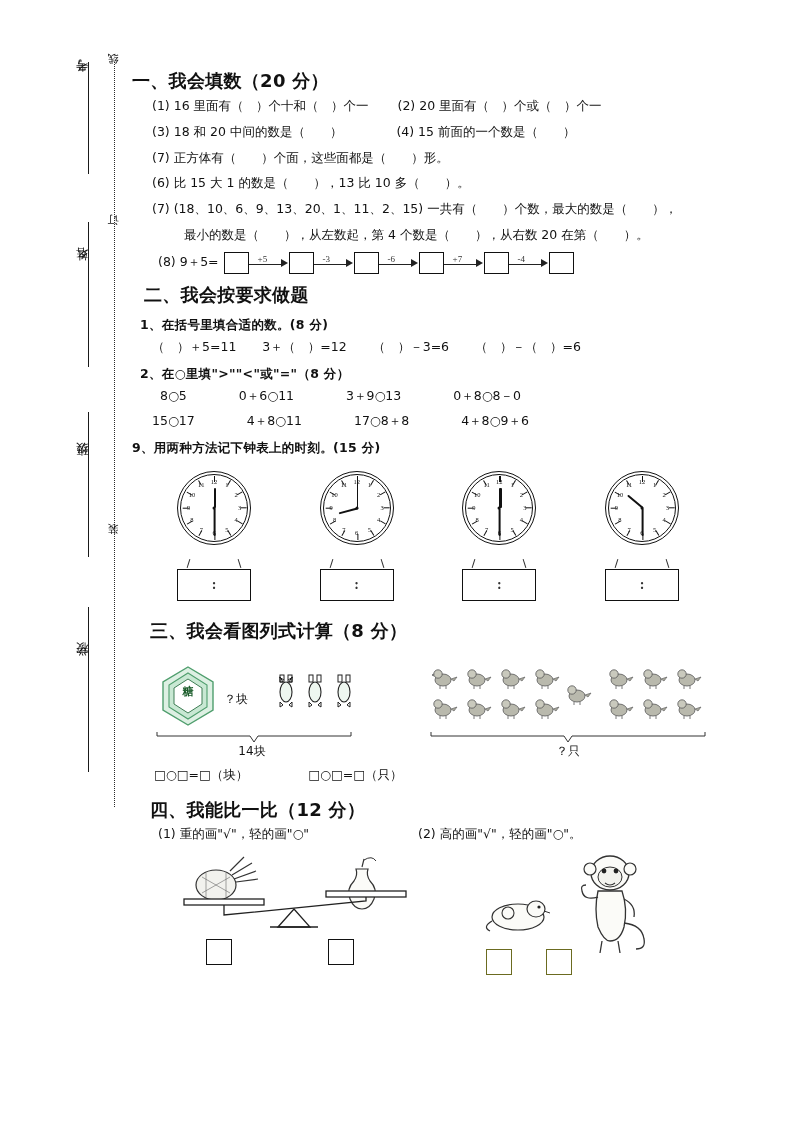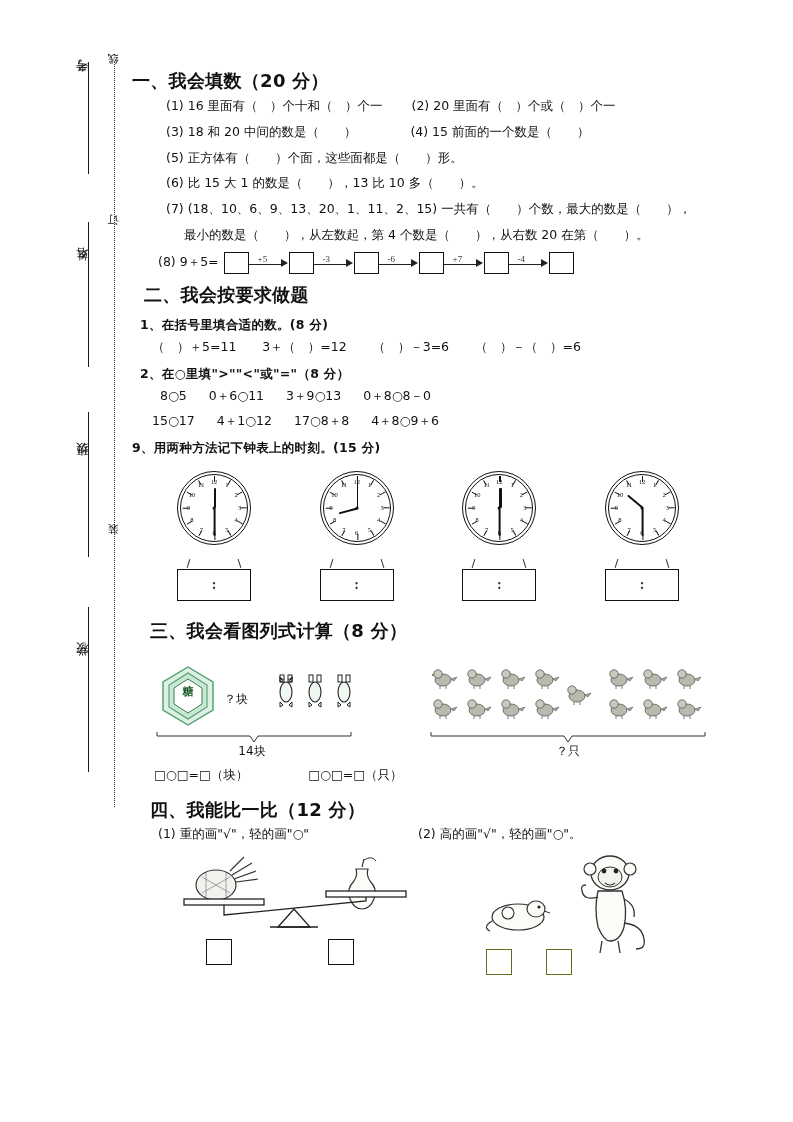--- a/index.html
+++ b/index.html
@@ -90,30 +90,30 @@
     letter-spacing: .3px;
   }
   .qline {
     font-size: 12.5px;
     margin: 0 0 7px 26px;
     line-height: 1.5;
     white-space: nowrap;
     font-family: "DejaVu Sans", "Liberation Sans", sans-serif;
   }
   .qline.ind2 { margin-left: 52px; }
-  .qline.narrow { margin-left: 34px; }
+  .qline.narrow { margin-left: 20px; }
   .eqrow {
     font-size: 12.5px;
     margin: 0 0 8px 20px;
     font-family: "DejaVu Sans", "Liberation Sans", sans-serif;
     display: flex;
     gap: 26px;
     white-space: nowrap;
   }
-  .eqrow.wide { gap: 22px; }
+  .eqrow.wide { gap: 52px; }
   .eqrow span { display: inline-block; }
 
   
   .chain {
     display: flex;
     align-items: center;
     margin: 0 0 2px 26px;
     font-size: 12.5px;
     font-family: "DejaVu Sans", "Liberation Sans", sans-serif;
   }
@@ -372,21 +372,21 @@
   <div class="vtext dot rot" style="top:480px;">装</div>
 </div>
 
 <div class="sheet">
 
 
   <div class="sec-head">一、我会填数（20 分）</div>
 
   <div class="qline narrow">(1) 16 里面有（　）个十和（　）个一　　 (2) 20 里面有（　）个或（　）个一</div>
   <div class="qline narrow">(3) 18 和 20 中间的数是（　　）　　　　 (4) 15 前面的一个数是（　　）</div>
-  <div class="qline narrow">(5) 正方体有（　　）个面，这些面都是（　　）形。</div>
+  <div class="qline narrow">(7) 正方体有（　　）个面，这些面都是（　　）形。</div>
   <div class="qline narrow">(6) 比 15 大 1 的数是（　　），13 比 10 多（　　）。</div>
   <div class="qline narrow">(7) (18、10、6、9、13、20、1、11、2、15) 一共有（　　）个数，最大的数是（　　），</div>
   <div class="qline ind2">最小的数是（　　），从左数起，第 4 个数是（　　），从右数 20 在第（　　）。</div>
 
   <div class="chain">
     <span class="chain-lead">(8) 9＋5=</span>
 
     <div class="cbox"></div>
     <div class="arrow">
       <div class="shaft"></div>
@@ -432,21 +432,21 @@
 
   <div class="sub-head">2、在○里填"&gt;""&lt;"或"="（8 分）</div>
   <div class="eqrow wide" style="margin-left:28px;">
     <span>8○5</span>
     <span>0＋6○11</span>
     <span>3＋9○13</span>
     <span>0＋8○8－0</span>
   </div>
   <div class="eqrow wide" style="margin-left:20px;">
     <span>15○17</span>
-    <span>4＋1○12</span>
+    <span>4＋8○11</span>
     <span>17○8＋8</span>
     <span>4＋8○9＋6</span>
   </div>
 
   <div class="sub-head" style="margin-left:0px;">9、用两种方法记下钟表上的时刻。(15 分)</div>
 
   <div class="clock-row">
     <div class="clock-cell">
       <div class="clock">
           <div class="rim-out"></div>

